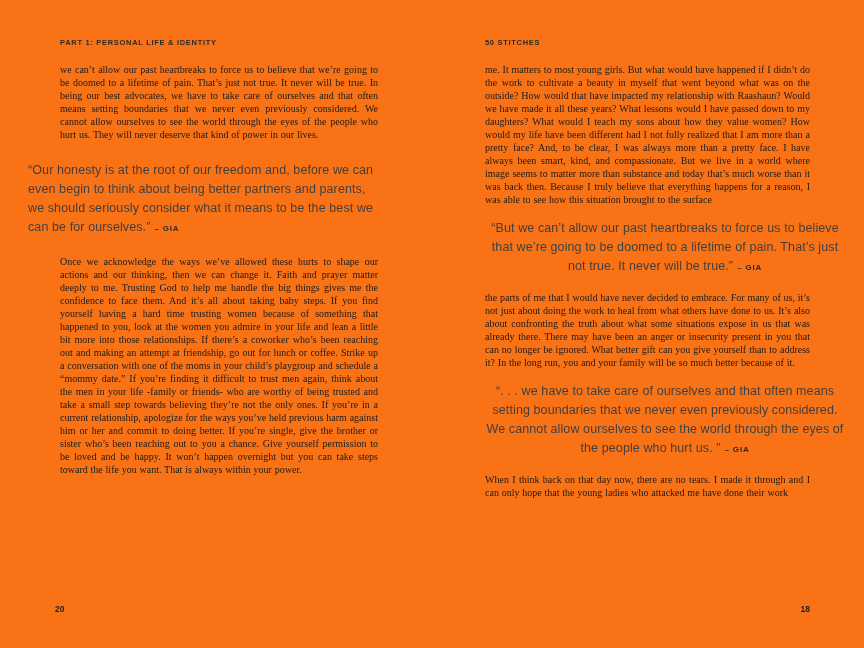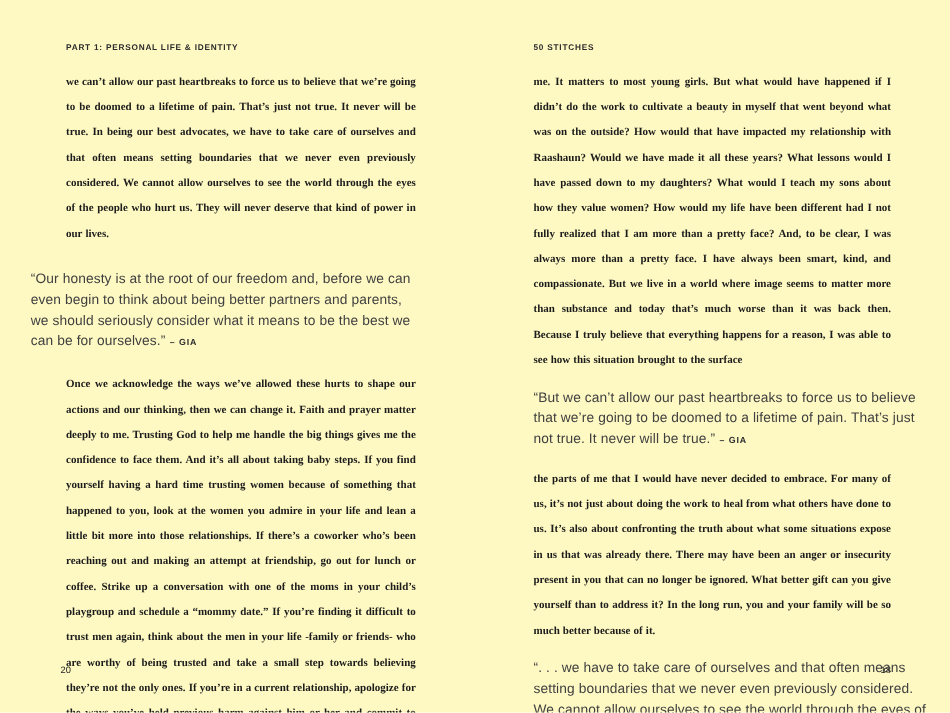--- a/index.html
+++ b/index.html
@@ -4,21 +4,21 @@
 <style>
   html, body {
     margin: 0;
     padding: 0;
     background: #ffffff;
   }
   .spread {
     position: relative;
     width: 864px;
     height: 648px;
-    background: #fef9c3;
+    background: #f97316;
     overflow: hidden;
     font-family: "Liberation Serif", serif;
   }
   .page {
     position: absolute;
     top: 0;
     height: 648px;
     width: 432px;
     box-sizing: border-box;
   }
@@ -31,59 +31,58 @@
     font-weight: 700;
     letter-spacing: 0.7px;
     color: #2b2b2b;
     text-transform: uppercase;
     margin-bottom: 16px;
   }
   .page-right .running-head { text-align: left; }
 
   .body-para {
     font-size: 10px;
-    line-height: 23px;
+    line-height: 13px;
     text-align: justify;
     color: #1b1b1b;
     margin: 0 0 13px 0;
     word-spacing: 0.3px;
-    font-weight: bold;
   }
 
   .pull-quote {
     font-family: "Liberation Sans", sans-serif;
     font-weight: 300;
     font-size: 12.5px;
     line-height: 19px;
     color: #3f3f3f;
     letter-spacing: 0.1px;
   }
   .pq-left {
     margin: 20px 0 17px -32px;
     width: 352px;
     text-align: left;
   }
   .pq-right {
     margin: 7px -35px 14px 0;
-    text-align: left;
+    text-align: center;
   }
   .pq-attr {
     font-weight: 700;
     font-size: 8px;
     letter-spacing: 0.8px;
     color: #2b2b2b;
     margin-left: 4px;
   }
 
   .page-num {
     position: absolute;
     bottom: 34px;
     font-family: "Liberation Sans", sans-serif;
     font-size: 8.5px;
-    font-weight: 400;
+    font-weight: 700;
     color: #222222;
   }
   .page-num.pn-left  { left: 55px; }
   .page-num.pn-right { right: 54px; }
 </style>
 </head>
 <body>
 
 <div class="spread">
 
@@ -104,17 +103,18 @@
     <header class="running-head">50 STITCHES</header>
 
     <p class="body-para">me. It matters to most young girls. But what would have happened if I didn’t do the work to cultivate a beauty in myself that went beyond what was on the outside? How would that have impacted my relationship with Raashaun? Would we have made it all these years? What lessons would I have passed down to my daughters? What would I teach my sons about how they value women? How would my life have been different had I not fully realized that I am more than a pretty face? And, to be clear, I was always more than a pretty face. I have always been smart, kind, and compassionate. But we live in a world where image seems to matter more than substance and today that’s much worse than it was back then. Because I truly believe that everything happens for a reason, I was able to see how this situation brought to the surface</p>
 
     <div class="pull-quote pq-right"><span>“But we can’t allow our past heartbreaks to force us to believe that we’re going to be doomed to a lifetime of pain. That’s just not true. It never will be true.”</span><span class="pq-attr">– GIA</span></div>
 
     <p class="body-para">the parts of me that I would have never decided to embrace. For many of us, it’s not just about doing the work to heal from what others have done to us. It’s also about confronting the truth about what some situations expose in us that was already there. There may have been an anger or insecurity present in you that can no longer be ignored. What better gift can you give yourself than to address it? In the long run, you and your family will be so much better because of it.</p>
 
     <div class="pull-quote pq-right"><span>“. . . we have to take care of ourselves and that often means setting boundaries that we never even previously considered. We cannot allow ourselves to see the world through the eyes of the people who hurt us. ”</span><span class="pq-attr">– GIA</span></div>
 
+    <p class="body-para">When I think back on that day now, there are no tears. I made it through and I can only hope that the young ladies who attacked me have done their work</p>
 
     <div class="page-num pn-right">18</div>
   </section>
 
 </div>
 
 </body></html>

